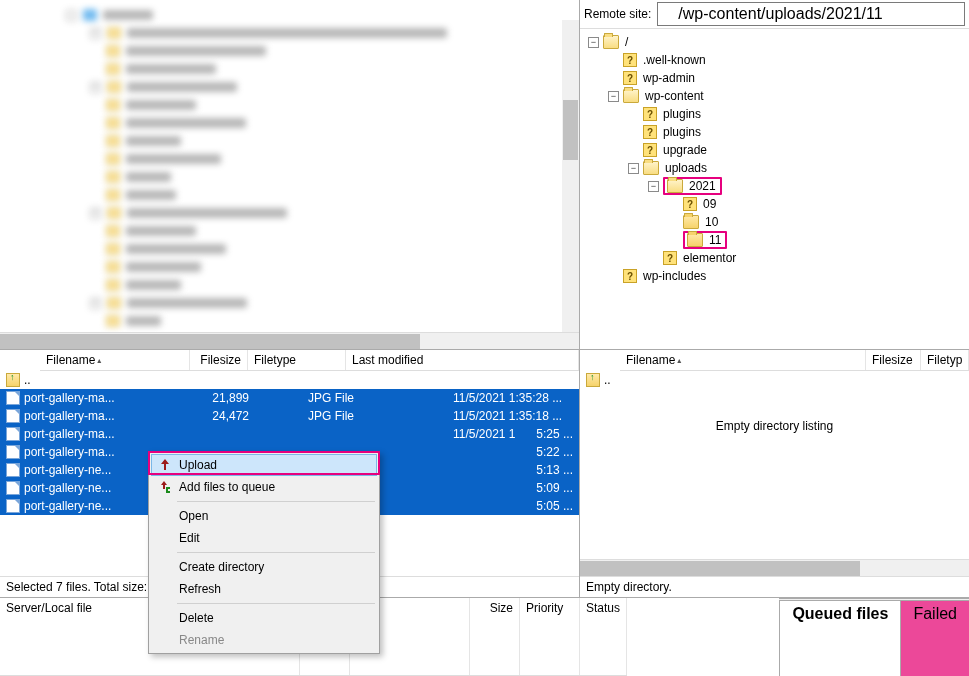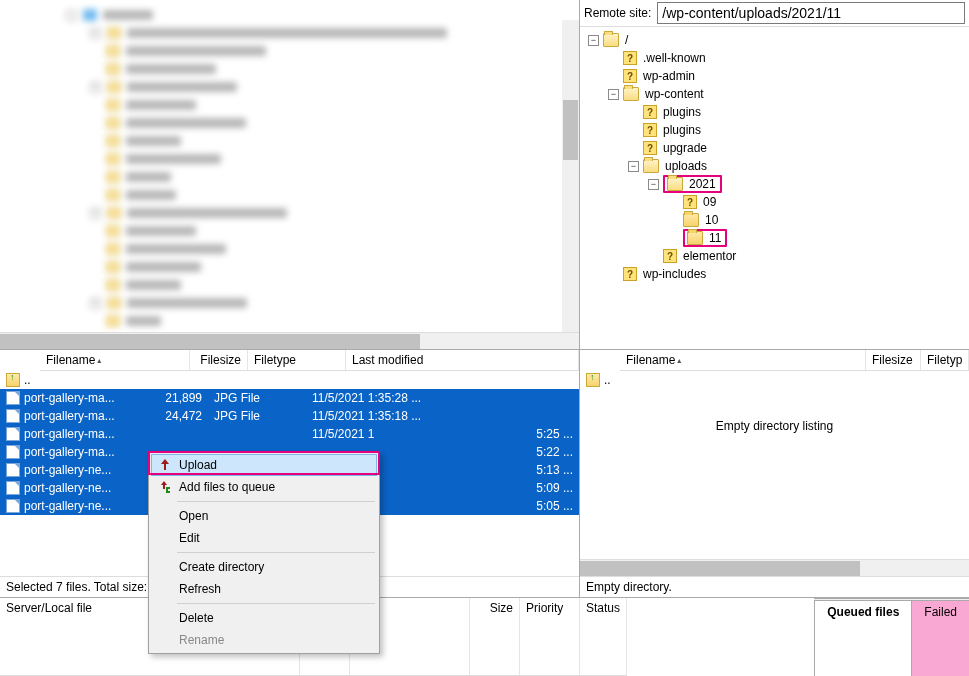--- a/index.html
+++ b/index.html
@@ -3,54 +3,54 @@
 <meta charset="utf-8">
 <style>
   * { box-sizing: border-box; margin: 0; padding: 0; }
   body { font-family: "Segoe UI", Tahoma, sans-serif; font-size: 12px; background: #fff; color: #000; width: 969px; height: 676px; overflow: hidden; position: relative; }
   .container { display: flex; flex-direction: column; width: 100%; height: 100%; }
   .top-row { display: flex; height: 350px; border-bottom: 1px solid #aaa; }
   .top-left { width: 580px; border-right: 1px solid #aaa; position: relative; overflow: hidden; }
   .top-right { flex: 1; display: flex; flex-direction: column; }
   .remote-header { display: flex; align-items: center; padding: 2px 4px; border-bottom: 1px solid #ddd; }
   .remote-header label { margin-right: 6px; font-size: 12px; white-space: nowrap; }
-  .remote-header input { flex: 1; border: 1px solid #7a7a7a; padding: 2px 4px; font-size: 14px; background: #fff; }
+  .remote-header input { flex: 1; border: 1px solid #7a7a7a; padding: 2px 20px; font-size: 16px; background: #fff; }
   .tree { flex: 1; overflow: auto; padding: 4px 0 4px 4px; font-size: 12px; background: #fff; }
   .tree-node { display: flex; align-items: center; height: 18px; white-space: nowrap; }
   .tree-toggle { width: 11px; height: 11px; border: 1px solid #8a8a8a; display: inline-flex; align-items: center; justify-content: center; font-size: 9px; line-height: 1; margin-right: 4px; cursor: pointer; background: #fff; color: #333; }
   .tree-toggle.empty { border: none; width: 11px; }
   .tree-icon { width: 16px; height: 14px; display: inline-block; margin-right: 4px; }
   .folder { background: linear-gradient(#ffe9a8, #f6d36b); border: 1px solid #caa93b; border-radius: 1px; position: relative; }
   .folder::before { content: ""; position: absolute; top: -3px; left: 0; width: 7px; height: 3px; background: #f6d36b; border: 1px solid #caa93b; border-bottom: none; border-radius: 1px 1px 0 0; }
   .folder-open { background: linear-gradient(#fff3c9,#f9dd82); border:1px solid #caa93b; border-radius:1px; position: relative;}
   .folder-open::before { content:""; position:absolute; top:-3px; left:0; width:7px; height:3px; background:#f9dd82; border:1px solid #caa93b; border-bottom:none; border-radius:1px 1px 0 0;}
   .qmark { width: 14px; height: 14px; background: #ffe27a; border: 1px solid #c9a227; color: #6b4f00; font-weight: bold; font-size: 10px; display: inline-flex; align-items: center; justify-content: center; margin-right: 4px; }
   .tree-label { padding: 0 2px; }
   .hl-red { border: 2px solid #e6007e; border-radius: 1px; padding: 0 2px; margin: -1px 0; }
   .mid-row { display: flex; height: 248px; border-bottom: 1px solid #aaa; }
   .mid-left { width: 580px; border-right: 1px solid #aaa; display: flex; flex-direction: column; }
   .mid-right { flex: 1; display: flex; flex-direction: column; overflow:hidden; }
   .list-header { display: flex; background: #fff; border-bottom: 1px solid #ddd; font-size: 12px; margin-left: 40px; }
   .list-header .col { border-right: 1px solid #e5e5e5; padding: 3px 6px; position: relative; }
   .sort-arrow { font-size: 8px; margin-left: 2px; color: #555; position: relative; top: -1px; }
   .list-body { flex: 1; overflow: auto; background: #fff; position: relative; }
   .list-row { display: flex; height: 18px; align-items: center; font-size: 12px; }
-  .list-row.selected { background: #0a63c6; color: #fff; }
+  .list-row.selected { background: #0a63c6; color: #fff; gap: 47px; }
   .list-row .cell { padding: 0 6px; overflow: hidden; text-overflow: ellipsis; white-space: nowrap; }
   .file-icon { width: 14px; height: 14px; border: 1px solid #7aa6da; background: #fff; display: inline-block; margin-right: 4px; position: relative; flex-shrink:0;}
   .file-icon::after { content:""; position:absolute; top:0; right:0; width:0; height:0; border-left:4px solid transparent; border-top:4px solid #7aa6da;}
   .updir-icon { width:14px; height:14px; background: linear-gradient(#ffe9a8,#f6d36b); border:1px solid #caa93b; display:inline-block; margin-right:4px; position:relative;}
   .updir-icon::after { content:"↑"; position:absolute; left:3px; top:-2px; font-size:9px; color:#158f2b; font-weight:bold;}
   .status-bar { border-top: 1px solid #ddd; padding: 3px 6px; font-size: 12px; background: #fff; }
   .bottom-row { display: flex; flex-direction: row; flex: 1; }
   .queue-header { display:flex; border-bottom:1px solid #ddd; }
   .queue-header .col { border-right:1px solid #e5e5e5; padding:3px 6px; font-size:12px; }
   .tabs { display:flex; border-top:1px solid #aaa; background:#f0f0f0; }
-  .tab { padding:4px 12px; border:1px solid #aaa; border-bottom:none; background:#fff; margin-right:-1px; font-size:12px; position:relative; top:1px;}
-  .tab.inactive { background:#f9a8d4; }
+  .tab { padding:4px 12px; border:1px solid #aaa; border-bottom:none; background:#fff; margin-right:-1px; font-size:16px; position:relative; top:1px;}
+  .tab.inactive { background:#ec4899; }
   .context-menu { position: absolute; left: 148px; top: 451px; width: 232px; background: #f0f0f0; border: 1px solid #a0a0a0; box-shadow: 3px 3px 6px rgba(0,0,0,0.25); z-index: 100; padding: 2px; }
   .context-menu .item { display: flex; align-items: center; padding: 4px 8px 4px 28px; font-size: 12px; position: relative; cursor: default; }
   .context-menu .item.hover { background: #cde6fb; border: 1px solid #7ab8e8; padding: 3px 7px 3px 27px; }
   .context-menu .item .mi-icon { position: absolute; left: 5px; width: 16px; height: 16px; display:flex; align-items:center; justify-content:center; }
   .context-menu .sep { height: 1px; background: #d0d0d0; margin: 3px 2px 3px 26px; }
   .context-menu .item.disabled { color: #888; }
   .upload-hl { position:absolute; left:148px; top:451px; width:232px; height:24px; border:2px solid #e6007e; z-index:101; pointer-events:none; }
   .blur-area { filter: blur(3px); opacity: 0.7; padding: 6px; font-size: 12px; line-height: 18px; overflow:hidden; height:330px;}
   .blur-line {display:flex; align-items:center; height:18px; white-space:nowrap;}
   .blur-fold { width:14px; height:12px; background:#f6d36b; border:1px solid #caa93b; display:inline-block; margin-right:6px;}

